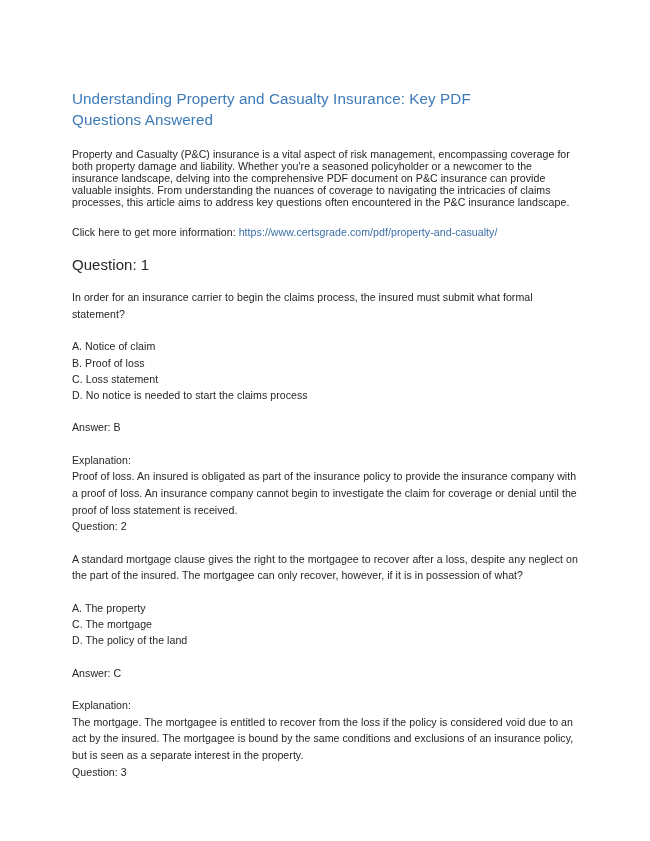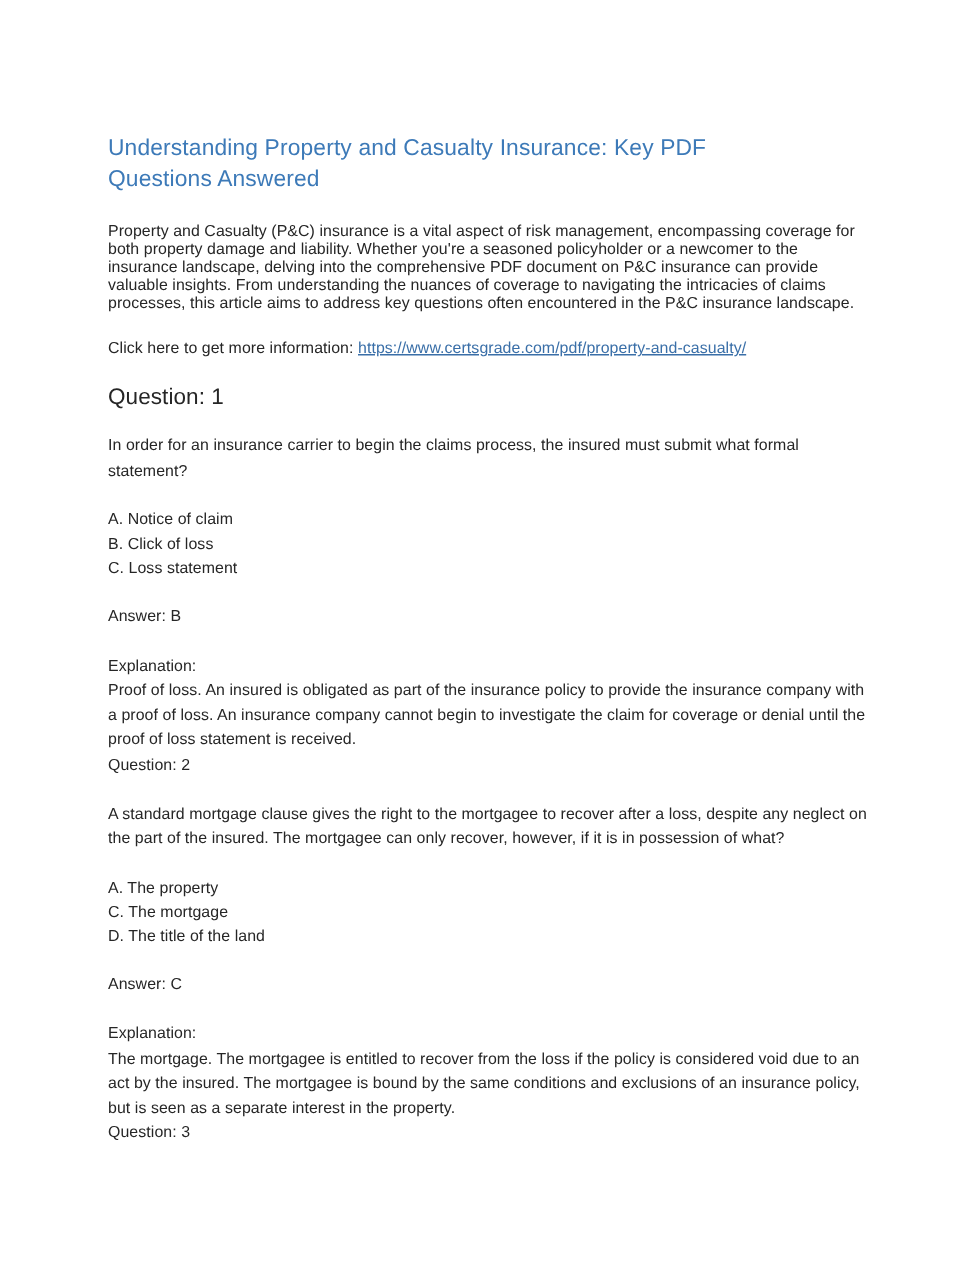--- a/index.html
+++ b/index.html
@@ -47,21 +47,20 @@
   .link-line {
     color: #262626;
     font-size: 10.6px;
     line-height: 16.6px;
     margin: 0 0 16px 0;
     letter-spacing: 0.05px;
   }
   .link-line a,
   .doc-link {
     color: #3a6fa8;
-    text-decoration: underline;
     cursor: pointer;
     letter-spacing: 0.05px;
   }
   .label-line {
     color: #262626;
     font-size: 15px;
     line-height: 16.6px;
     margin: 0 0 16px 0;
     letter-spacing: 0.05px;
   }
@@ -126,38 +125,39 @@
       <span>Click here to get more information:</span>
       <span class="doc-link">https://www.certsgrade.com/pdf/property-and-casualty/</span>
     </p>
 
     <p class="label-line">Question: 1</p>
 
     <p class="qtext">In order for an insurance carrier to begin the claims process, the insured must submit what formal statement?</p>
 
     <ul class="options">
       <li>A. Notice of claim</li>
-      <li>B. Click of loss</li>
+      <li>B. Proof of loss</li>
       <li>C. Loss statement</li>
+      <li>D. No notice is needed to start the claims process</li>
     </ul>
 
     <p class="answer-line">Answer: B</p>
 
     <p class="expl-head">Explanation:</p>
 
     <p class="expl-body">Proof of loss. An insured is obligated as part of the insurance policy to provide the insurance company with a proof of loss. An insurance company cannot begin to investigate the claim for coverage or denial until the proof of loss statement is received.</p>
 
     <p class="next-q">Question: 2</p>
 
     <p class="qtext">A standard mortgage clause gives the right to the mortgagee to recover after a loss, despite any neglect on the part of the insured. The mortgagee can only recover, however, if it is in possession of what?</p>
 
     <ul class="options">
       <li>A. The property</li>
       <li>C. The mortgage</li>
-      <li>D. The title of the land</li>
+      <li>D. The policy of the land</li>
     </ul>
 
     <p class="answer-line">Answer: C</p>
 
     <p class="expl-head">Explanation:</p>
 
     <p class="expl-body">The mortgage. The mortgagee is entitled to recover from the loss if the policy is considered void due to an act by the insured. The mortgagee is bound by the same conditions and exclusions of an insurance policy, but is seen as a separate interest in the property.</p>
 
     <p class="expl-body">Question: 3</p>
 

